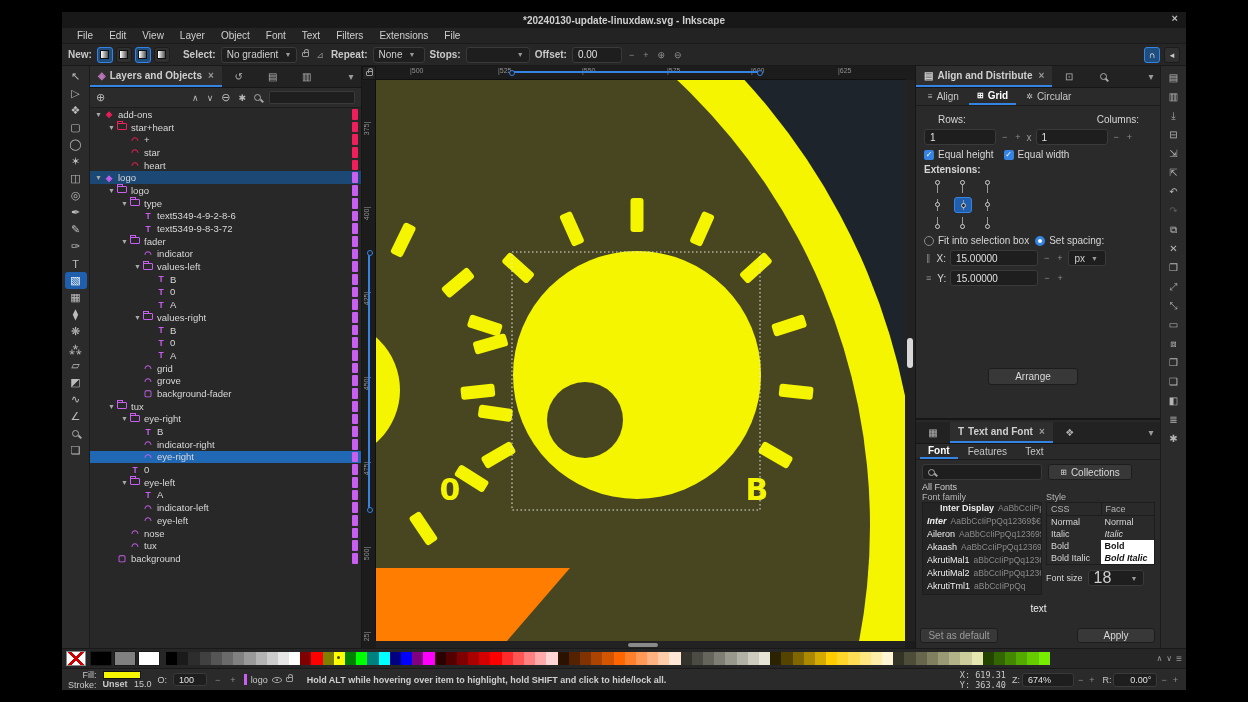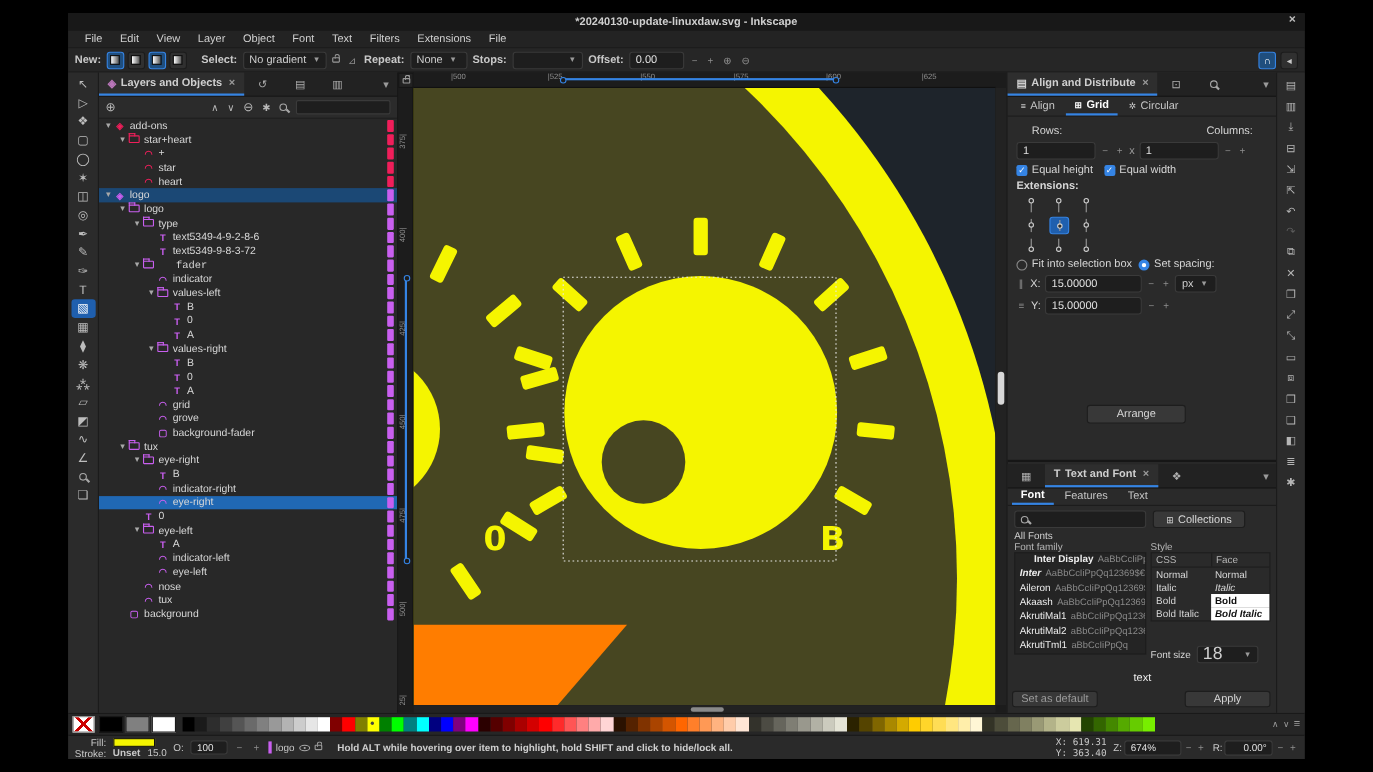--- a/index.html
+++ b/index.html
@@ -319,21 +319,21 @@
           </div>
           <div class="trow" style="padding-left: 43px;">
             <span class="exp"></span>
             <span class="ticon" style="color: rgb(201, 95, 240);">T</span>
             <span style="margin-left: 3px;">text5349-9-8-3-72</span>
             <span class="strip" style="background: rgb(201, 95, 240);"></span>
           </div>
           <div class="trow" style="padding-left: 30px;">
             <span class="exp">▼</span>
             <span class="ticon" style="color: rgb(201, 95, 240);"><span class="fold" style="color: rgb(201, 95, 240);"></span></span>
-            <span style="margin-left: 19px; font-family: Liberation Mono, monospace;">fader</span>
+            <span style="margin-left: 3px;">fader</span>
             <span class="strip" style="background: rgb(201, 95, 240);"></span>
           </div>
           <div class="trow" style="padding-left: 43px;">
             <span class="exp"></span>
             <span class="ticon" style="color: rgb(201, 95, 240);">◠</span>
             <span style="margin-left: 3px;">indicator</span>
             <span class="strip" style="background: rgb(201, 95, 240);"></span>
           </div>
           <div class="trow" style="padding-left: 43px;">
             <span class="exp">▼</span>
@@ -761,21 +761,21 @@
                 </div>
                 <div class="srow">
                   <span class="cell">Bold</span>
                   <span class="cell chipface" style="font-weight: bold;">Bold</span>
                 </div>
                 <div class="srow">
                   <span class="cell">Bold Italic</span>
                   <span class="cell chipface" style="font-weight: bold; font-style: italic;">Bold Italic</span>
                 </div>
               </div>
-            <div class="row" style="margin-top:22px;gap:5px;">
+            <div class="row" style="margin-top:5px;gap:5px;">
               <span style="font-size:9px;">Font size</span>
               <span class="dd" style="min-width:56px;">
                 <span>18</span>
                 <span class="car" style="margin-left:auto;">▼</span>
               </span>
             </div>
           </div>
         </div>
         <div style="text-align:center;font-size:10px;color:#eee;margin-top:8px;">text</div>
         <div class="btn" style="position:absolute;left:4px;bottom:5px;width:78px;height:15px;color:#9a9a9a;">

